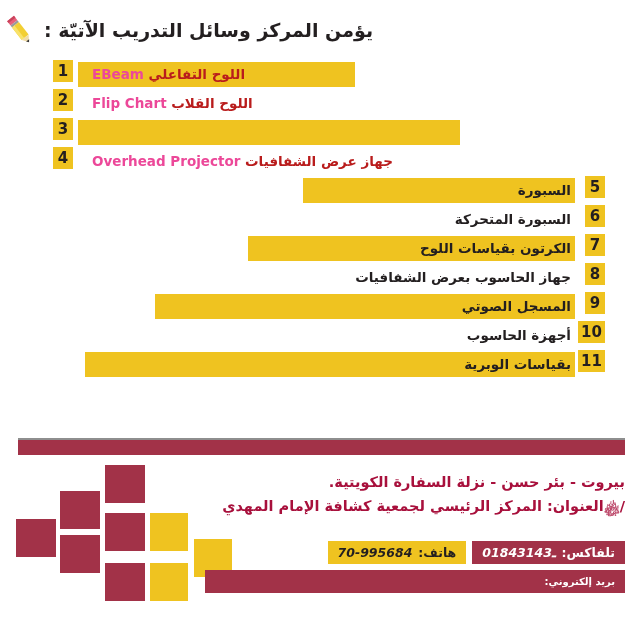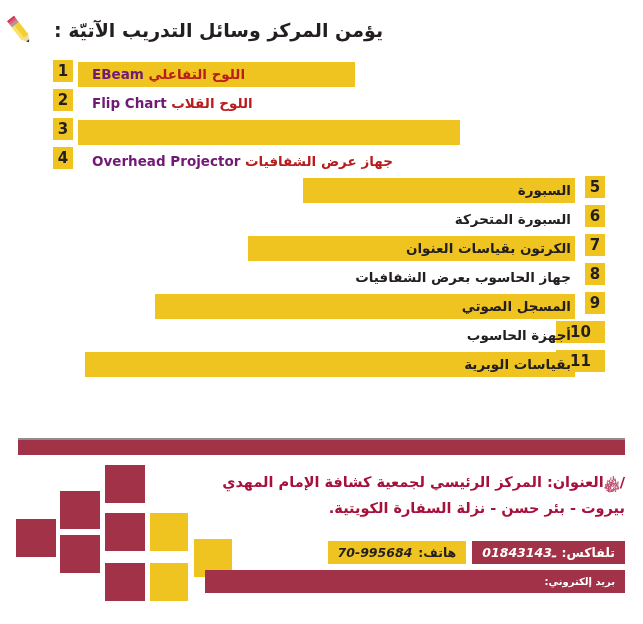--- a/index.html
+++ b/index.html
@@ -21,21 +21,21 @@
   .title-row {
     position: absolute;
     top: 8px;
     right: 12px;
     left: 0;
     height: 44px;
     display: flex;
     flex-direction: row-reverse;
     align-items: center;
     justify-content: flex-start;
-    gap: 16px;
+    gap: 6px;
   }
   .page-title {
     font-size: 19px;
     font-weight: bold;
     color: #231f20;
     letter-spacing: 0;
     white-space: nowrap;
     direction: rtl;
   }
   .pencil-icon {
@@ -76,33 +76,33 @@
     width: 20px;
     height: 22px;
     background: #efc320;
     color: #231f20;
     font-size: 15px;
     font-weight: bold;
     line-height: 22px;
     text-align: center;
     font-family: "DejaVu Sans", "Liberation Sans", sans-serif;
   }
-  .num.wide { width: 49px; }
+  .num.wide { width: 27px; }
 
   .label {
     position: absolute;
     top: 4px;
     font-size: 13.5px;
     font-weight: bold;
     color: #231f20;
     white-space: nowrap;
     direction: rtl;
     line-height: 20px;
   }
-  .label .en { color: #701a75; }
+  .label .en { color: #ec4899; }
   .label .ar-red { color: #b91c1c; }
 
   
   .row.left .num  { left: 53px; }
   .row.left .label { left: 92px; text-align: left; }
   .row.left .hl   { left: 78px; }
 
   
   .row.right .num  { right: 38px; }
   .row.right .label { right: 72px; text-align: center; }
@@ -241,21 +241,21 @@
       <div class="num">5</div>
       <div class="label">السبورة</div>
     </div>
     <div class="row right" style="top: 147px;">
       <div class="num">6</div>
       <div class="label">السبورة المتحركة</div>
     </div>
     <div class="row right" style="top: 176px;">
       <div class="hl" style="width: 327px;"></div>
       <div class="num">7</div>
-      <div class="label">الكرتون بقياسات العنوان</div>
+      <div class="label">الكرتون بقياسات اللوح</div>
     </div>
     <div class="row right" style="top: 205px;">
       <div class="num">8</div>
       <div class="label">جهاز الحاسوب بعرض الشفافيات</div>
     </div>
     <div class="row right" style="top: 234px;">
       <div class="hl" style="width: 420px;"></div>
       <div class="num">9</div>
       <div class="label">المسجل الصوتي</div>
     </div>
@@ -279,24 +279,24 @@
   <div class="sq" style="left:58px; top:78px;  width:40px; height:38px;"></div>
   <div class="sq" style="left:103px; top:8px;  width:40px; height:38px;"></div>
   <div class="sq" style="left:103px; top:56px; width:40px; height:38px;"></div>
   <div class="sq" style="left:103px; top:106px;width:40px; height:38px;"></div>
   <div class="sq y" style="left:148px; top:56px; width:38px; height:38px;"></div>
   <div class="sq y" style="left:148px; top:106px;width:38px; height:38px;"></div>
   <div class="sq y" style="left:192px; top:82px; width:38px; height:38px;"></div>
 </div>
 
 <div class="address">
+  <span class="line">بيروت - بئر حسن - نزلة السفارة الكويتية.</span>
   <span class="line">
     <span>/</span><span class="seal">﷾</span><span>العنوان: المركز الرئيسي لجمعية كشافة الإمام المهدي</span>
   </span>
-  <span class="line">بيروت - بئر حسن - نزلة السفارة الكويتية.</span>
 </div>
 
 <div class="contacts">
   <div class="contact-row">
     <div class="chip red">
       <span class="lbl">تلفاكس:</span>
       <span class="val">01ـ843143</span>
     </div>
     <div class="chip yellow">
       <span class="lbl">هاتف:</span>

